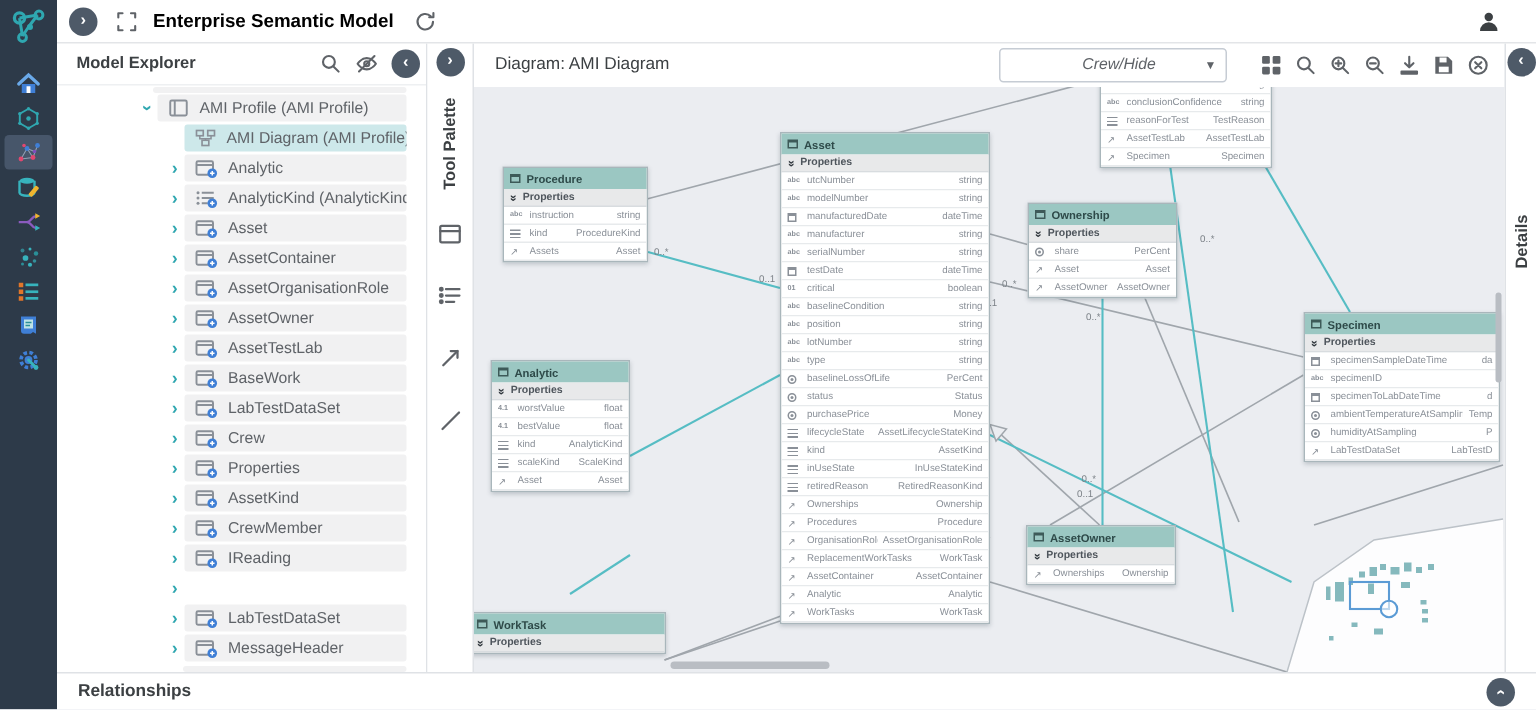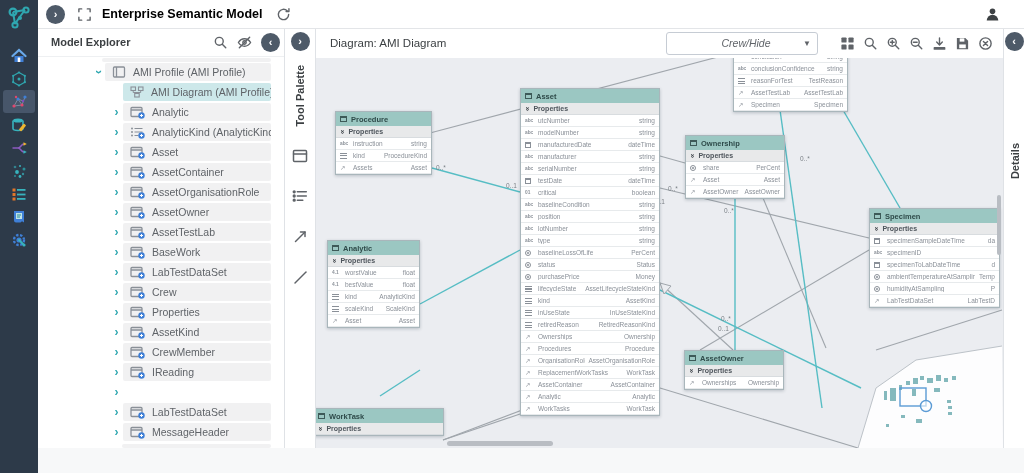--- a/index.html
+++ b/index.html
@@ -1077,14 +1077,20 @@
 
   <div class="panel p-details">
     <div class="cbtn">
         <span>‹</span>
       </div>
     <div class="det-label">
         <span class="vlabel">Details</span>
       </div>
   </div>
 
+  <div class="bottombar">
+    <span class="bottom-title">Relationships</span>
+    <div class="cbtn up">
+        <span>›</span>
+      </div>
+  </div>
 
 </div>
 
 </body></html>

